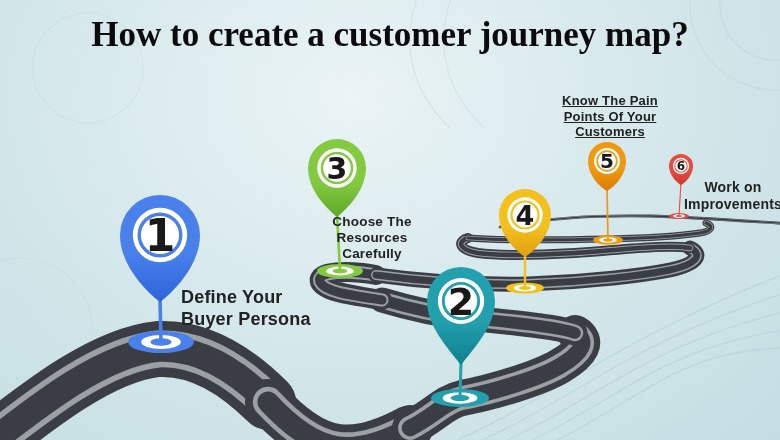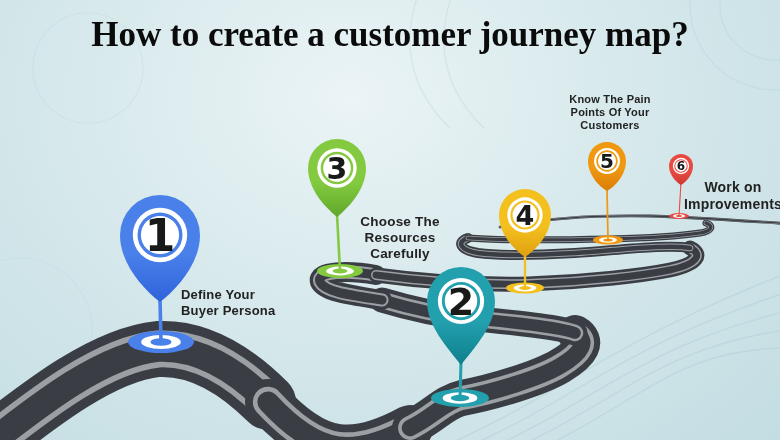--- a/index.html
+++ b/index.html
@@ -11,25 +11,25 @@
   #scene{position:absolute;left:0;top:0;}
   .title{
     position:absolute;top:15px;left:0;width:100%;text-align:center;
     font-family:"Liberation Serif", serif;font-weight:bold;font-size:35px;
     color:#0b0b0b;letter-spacing:0px;
   }
   .label{
     position:absolute;font-weight:bold;font-size:13.5px;line-height:1.2;
     color:#222;white-space:pre-line;text-align:center;letter-spacing:.2px;
   }
-  .label.l1{left:181px;top:287px;text-align:left;font-size:13px;}
+  .label.l1{left:181px;top:287px;text-align:left;font-size:18px;}
   .label.l2{left:348px;top:330px;width:120px;}
-  .label.l3{left:344px;top:214px;width:112px;}
+  .label.l3{left:316px;top:214px;width:112px;}
   .label.l4{left:465px;top:152px;width:120px;}
-  .label.l5{left:550px;top:93px;width:120px;font-size:11px;}
+  .label.l5{left:550px;top:93px;width:120px;font-size:13px;text-decoration:underline;}
   .label.l6{left:671px;top:179px;width:124px;font-size:14px;}
   .num{font-family:"DejaVu Sans", sans-serif;font-weight:bold;fill:#191919;}
 </style>
 </head>
 <body>
 
 <div id="stage">
   <svg id="scene" width="780" height="440" viewBox="0 0 780 440">
     <defs id="scene-defs">
         <linearGradient id="grad-pin-1" x1="0" y1="0" x2="0" y2="1">

